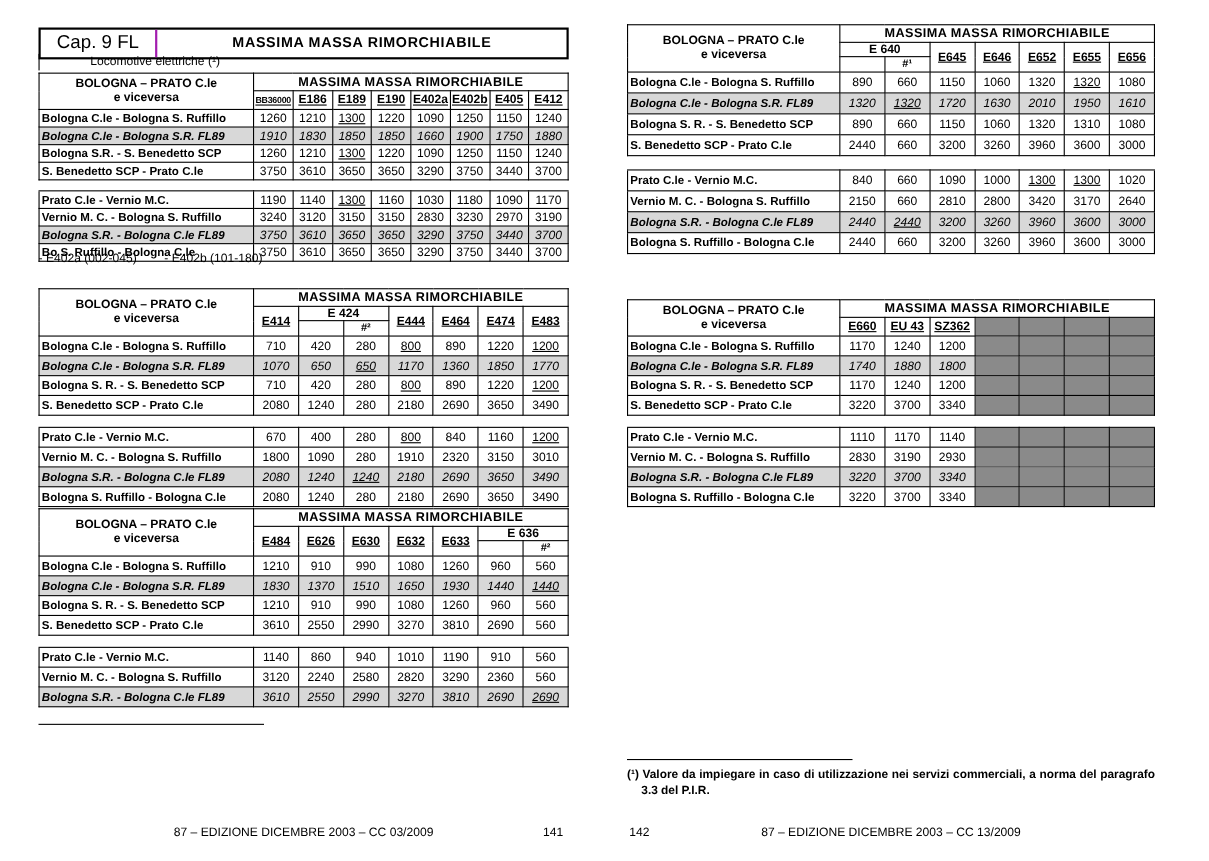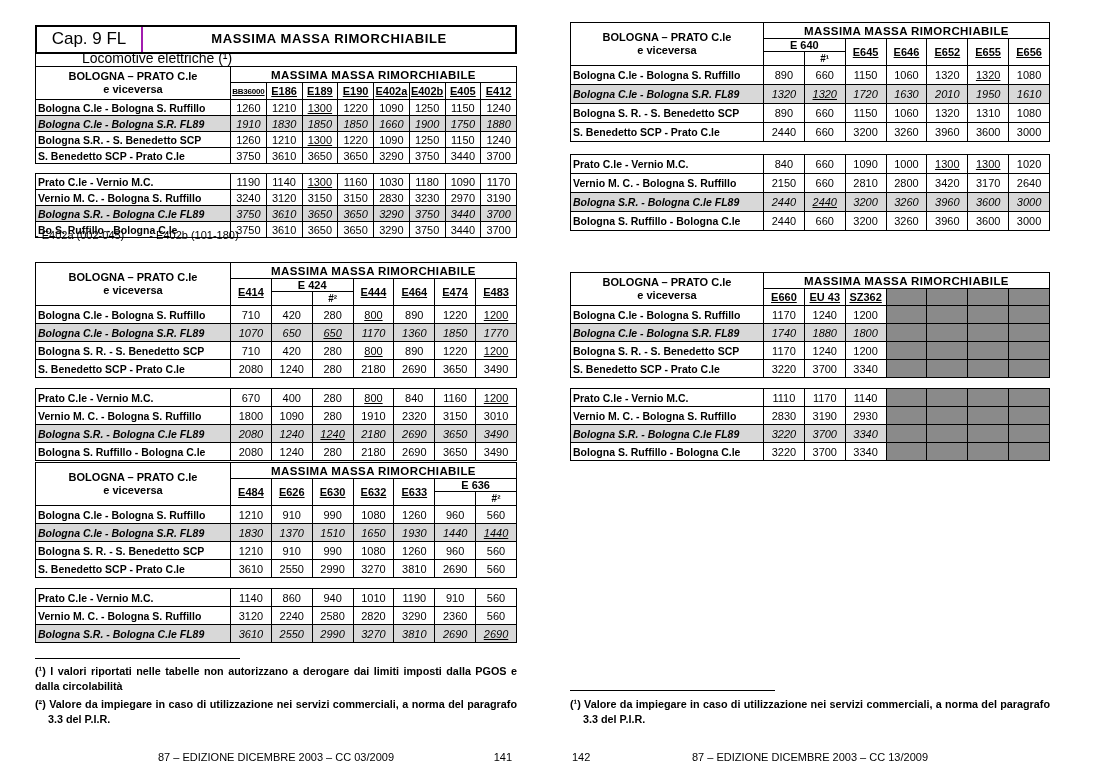--- a/index.html
+++ b/index.html
@@ -6,21 +6,21 @@
   body{width:1099px;height:783px;position:relative;font-family:"Liberation Sans",sans-serif;color:#000;}
   .page{position:absolute;top:0;height:783px;}
   #page-left{left:35px;width:482px;}
   #page-right{left:570px;width:480px;}
   .blk{position:absolute;left:0;}
 
   
   .hdrbox{display:flex;border:2px solid #000;width:478px;}
   .cap-cell{width:104px;border-right:2px solid #a21caf;text-align:center;font-weight:normal;font-size:17px;padding:2px 0 3px;}
   .title-cell{flex:1;text-align:center;font-weight:bold;font-size:13px;letter-spacing:.6px;padding:4px 0 3px;}
-  .subtitle{border-left:1px solid #000;padding:1px 0 2px 46px;font-size:14px;width:434px;}
+  .subtitle{border-left:1px solid #000;padding:1px 0 2px 46px;font-size:11px;width:434px;}
 
   
   .grid{border-collapse:collapse;table-layout:fixed;width:100%;}
   .grid th,.grid td{border:1px solid #000;overflow:hidden;white-space:nowrap;padding:0;vertical-align:middle;}
   #page-left .routecol{width:195px;}
   #page-right .routecol{width:193px;}
   .grid .corner{font-size:11px;font-weight:bold;text-align:center;line-height:13px;}
   .grid .mtitle{height:15px;font-size:11.5px;font-weight:bold;text-align:center;letter-spacing:.4px;}
   .grid .colh{height:16px;font-size:11px;font-weight:bold;text-align:center;text-decoration:underline;}
   .grid .colh.small{font-size:8px;letter-spacing:-.2px;}
@@ -434,24 +434,20 @@
               <td>3270</td>
               <td>3810</td>
               <td>2690</td>
               <td><span class="u">2690</span></td>
             </tr>
           </tbody>
         </table>
       </div>
 
     <div class="blk fnrule"></div>
-    <div class="blk footnotes">
-      <p class="fnote">(¹) I valori riportati nelle tabelle non autorizzano a derogare dai limiti imposti dalla PGOS e dalla circolabilità</p>
-      <p class="fnote hang">(²) Valore da impiegare in caso di utilizzazione nei servizi commerciali, a norma del paragrafo 3.3 del P.I.R.</p>
-    </div>
 
     <div class="blk pgfooter">
       <span>87 – EDIZIONE DICEMBRE 2003 – CC 03/2009</span>
       <span class="fnum pn-right">141</span>
     </div>
   </section>
 
   <section class="page" id="page-right">
     <div class="blk" id="tbl-r1">
         <table class="grid rh18">

